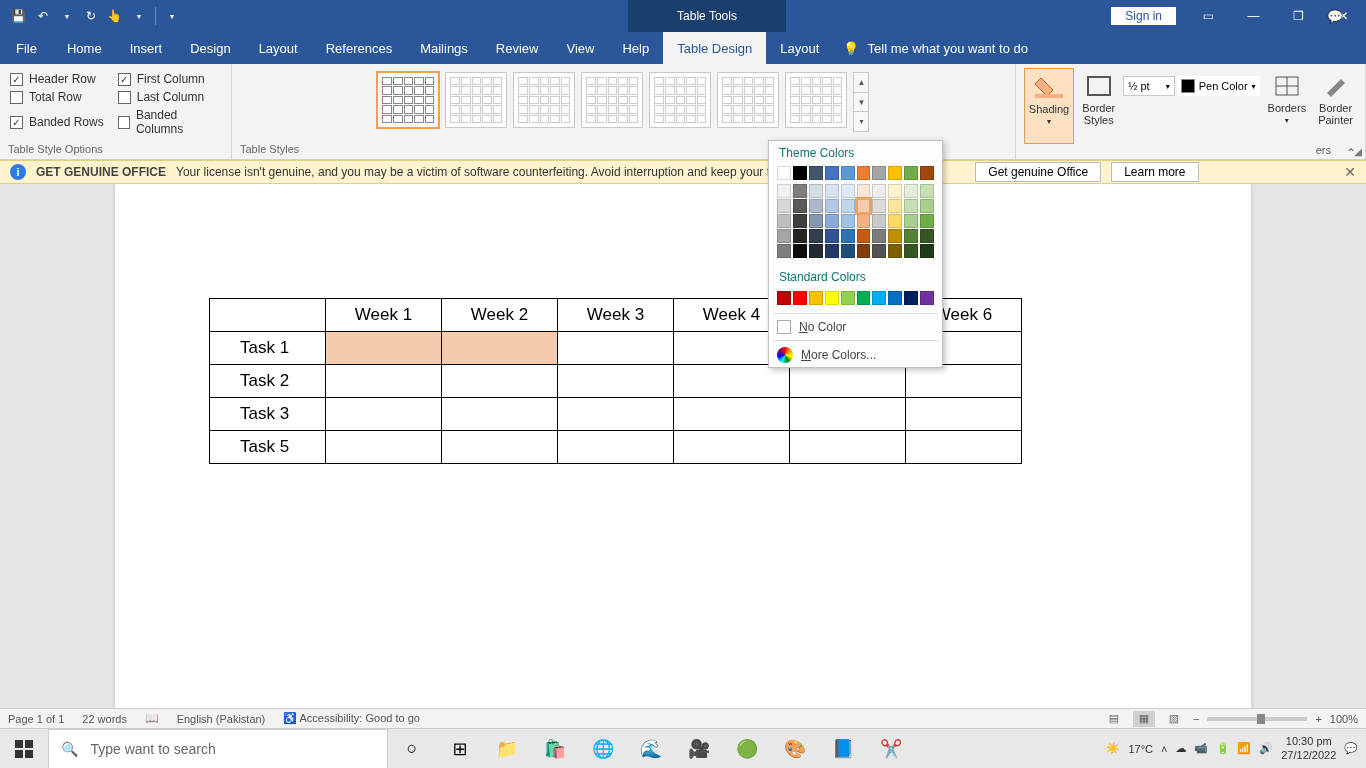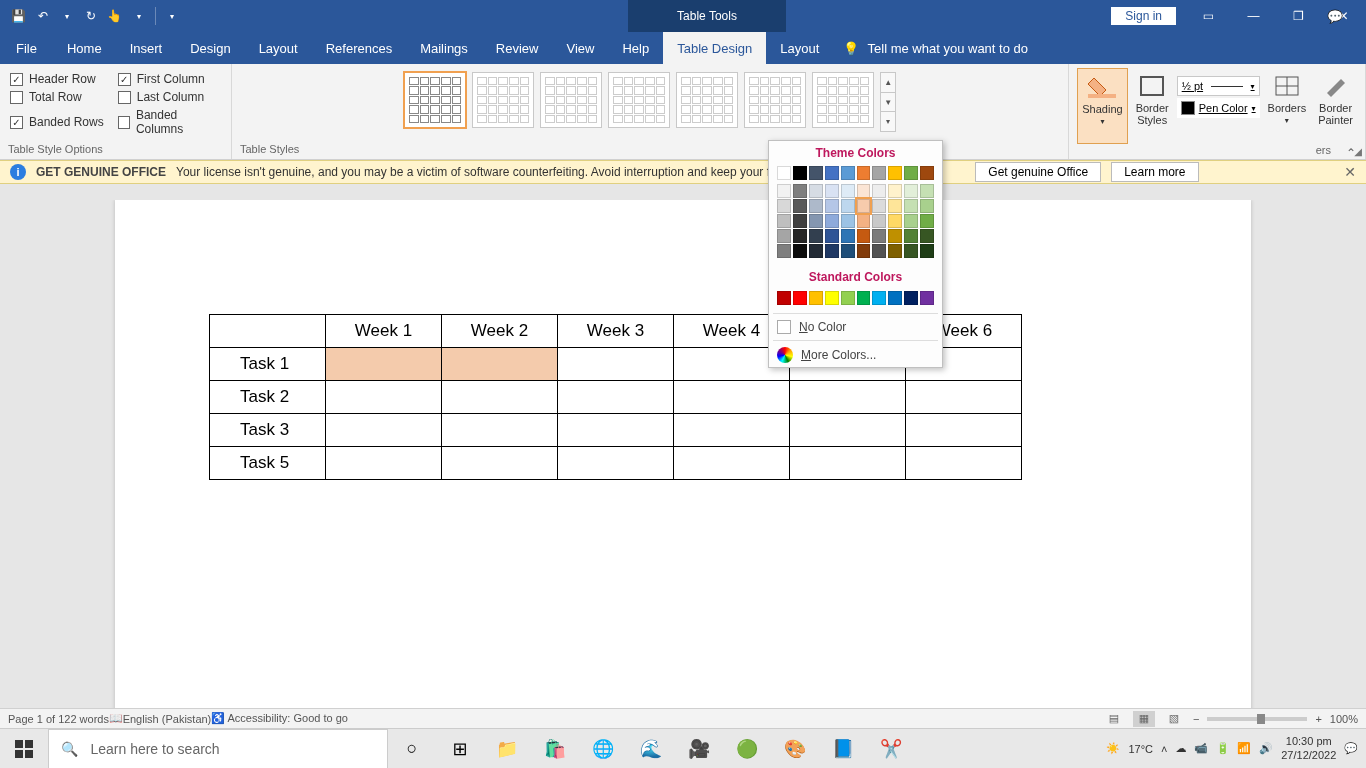--- a/index.html
+++ b/index.html
@@ -39,55 +39,55 @@
 .mini-grid { width: 100%; height: 100%; display: grid; grid-template-columns: repeat(5,1fr); grid-template-rows: repeat(5,1fr); gap: 1px; }
 .mini-cell { background: white; border: 0.5px solid #888; }
 .style-thumb.light .mini-cell { border-color: #ccc; }
 .gallery-spin { width: 16px; display: flex; flex-direction: column; border: 1px solid #c8c8c8; }
 .spin-btn { flex: 1; display: flex; align-items: center; justify-content: center; font-size: 8px; color: #555; border-bottom: 1px solid #c8c8c8; background: #f8f8f8; }
 .spin-btn:last-child { border-bottom: none; }
 
 .bigbtn { display: flex; flex-direction: column; align-items: center; justify-content: flex-start; padding: 4px 4px 0 4px; font-size: 11px; color: #333; gap: 2px; height: 76px; }
 .bigbtn.active { background: #fbe0c2; border: 1px solid #e0a050; }
 .bigbtn .ico { width: 30px; height: 28px; display: flex; align-items: center; justify-content: center; }
-.pen-row { display: flex; flex-direction: column; gap: 2px; padding-top: 8px; font-size: 11px; text-decoration: underline; }
+.pen-row { display: flex; flex-direction: row; gap: 2px; padding-top: 8px; font-size: 11px; }
 .pen-line { display: flex; align-items: center; gap: 4px; border: 1px solid #c8c8c8; background: white; padding: 0 4px; height: 20px; font-size: 11px; }
 .launcher { position: absolute; right: 4px; bottom: 2px; font-size: 10px; color: #777; }
 
 
 .shading-popup { position: absolute; left: 768px; top: 140px; width: 175px; background: #fdfdfd; border: 1px solid #c0c0c0; box-shadow: 2px 2px 6px rgba(0,0,0,0.25); z-index: 50; font-size: 12px; }
-.popup-section-title { padding: 5px 10px 4px 10px; color: #be185d; font-weight: 700; font-size: 12px; text-align: center; }
+.popup-section-title { padding: 5px 10px 4px 10px; color: #0f766e; font-weight: 400; font-size: 12px; }
 .theme-swatches { padding: 2px 8px 6px 8px; }
 .theme-row { display: flex; gap: 2px; margin-bottom: 1px; }
 .swatch { width: 14px; height: 14px; border: 1px solid rgba(0,0,0,0.15); }
 .swatch.selected { outline: 2px solid #f0a050; z-index: 2; position: relative; }
 .std-row { display: flex; gap: 2px; padding: 3px 8px 6px 8px; }
 .popup-item { display: flex; align-items: center; gap: 8px; padding: 4px 8px; color: #444; }
 .nocolor-sw { width: 14px; height: 14px; border: 1px solid #aaa; background: white; }
 .color-wheel { width: 16px; height: 16px; border-radius: 50%; background: conic-gradient(red,orange,yellow,green,cyan,blue,purple,red); }
 .popup-divider { height: 1px; background: #ddd; margin: 2px 4px; }
 
 
 .warnbar { position: absolute; left: 0; right: 0; top: 160px; height: 24px; background: #fff4ce; border-top: 1px solid #e0d080; border-bottom: 1px solid #e0d080; display: flex; align-items: center; font-size: 12px; color: #333; padding: 0 10px; gap: 10px; z-index: 5; }
 .warn-ico { width: 16px; height: 16px; border-radius: 50%; background: #2b7de0; color: white; display: flex; align-items: center; justify-content: center; font-size: 11px; font-weight: bold; }
 .warn-title { font-weight: 600; color: #444; }
 .warn-btn { background: white; border: 1px solid #bbb; padding: 2px 12px; font-size: 12px; }
 .warn-close { margin-left: auto; color: #666; font-size: 14px; }
 
 
-.doc-area { position: absolute; top: 184px; left: 0; right: 0; bottom: 60px; background: #e6e6e6; overflow: hidden; margin-top: 16px; }
+.doc-area { position: absolute; top: 184px; left: 0; right: 0; bottom: 60px; background: #e6e6e6; overflow: hidden; }
 .page { position: absolute; left: 115px; top: 0; width: 1136px; height: 540px; background: white; box-shadow: 0 0 4px rgba(0,0,0,0.2); }
 .dtable { position: absolute; left: 94px; top: 114px; border-collapse: collapse; font-size: 17px; color: #000; }
 .dtable td, .dtable th { border: 1.5px solid #000; padding: 6px 8px; font-weight: normal; height: 27px; }
 .dtable th { text-align: center; width: 116px; }
 .dtable td.rowlabel { width: 116px; padding-left: 30px; }
 .dtable td.filled { background: #f4cbac; }
 
 
-.statusbar { position: absolute; left: 0; right: 0; bottom: 40px; height: 20px; background: #f3f3f3; border-top: 1px solid #d0d0d0; display: flex; align-items: center; font-size: 11px; color: #555; padding: 0 8px; }
+.statusbar { position: absolute; left: 0; right: 0; bottom: 40px; height: 20px; background: #f3f3f3; border-top: 1px solid #d0d0d0; display: flex; align-items: center; font-size: 11px; color: #555; padding: 0 8px; gap: 18px; }
 .status-right { margin-left: auto; display: flex; align-items: center; gap: 8px; }
 .viewbtn { width: 22px; height: 16px; display: flex; align-items: center; justify-content: center; color: #666; }
 .viewbtn.active { background: #d0d0d0; }
 .zoomslider { width: 100px; height: 4px; background: #ccc; position: relative; }
 .zoomslider::after { content: ''; position: absolute; left: 50%; top: -3px; width: 8px; height: 10px; background: #888; }
 
 
 .taskbar { position: absolute; left: 0; right: 0; bottom: 0; height: 40px; background: #e8e8e8; border-top: 1px solid #ccc; display: flex; align-items: center; }
 .start-btn { width: 48px; height: 40px; display: flex; align-items: center; justify-content: center; }
 .search-box { flex: 0 0 340px; height: 40px; border: 1px solid #ccc; background: white; display: flex; align-items: center; padding: 0 12px; gap: 12px; color: #666; font-size: 14px; }
@@ -640,21 +640,21 @@
   <div class="start-btn">
       <svg width="18" height="18">
         <rect x="0" y="0" width="8" height="8" fill="#333"></rect>
         <rect x="10" y="0" width="8" height="8" fill="#333"></rect>
         <rect x="0" y="10" width="8" height="8" fill="#333"></rect>
         <rect x="10" y="10" width="8" height="8" fill="#333"></rect>
       </svg>
     </div>
   <div class="search-box">
     <span>🔍</span>
-    <span>Learn here to search</span>
+    <span>Type want to search</span>
   </div>
   <div class="task-icons">
     <div class="tico">○</div>
     <div class="tico">⊞</div>
     <div class="tico">📁</div>
     <div class="tico">🛍️</div>
     <div class="tico">🌐</div>
     <div class="tico">🌊</div>
     <div class="tico">🎥</div>
     <div class="tico">🟢</div>

